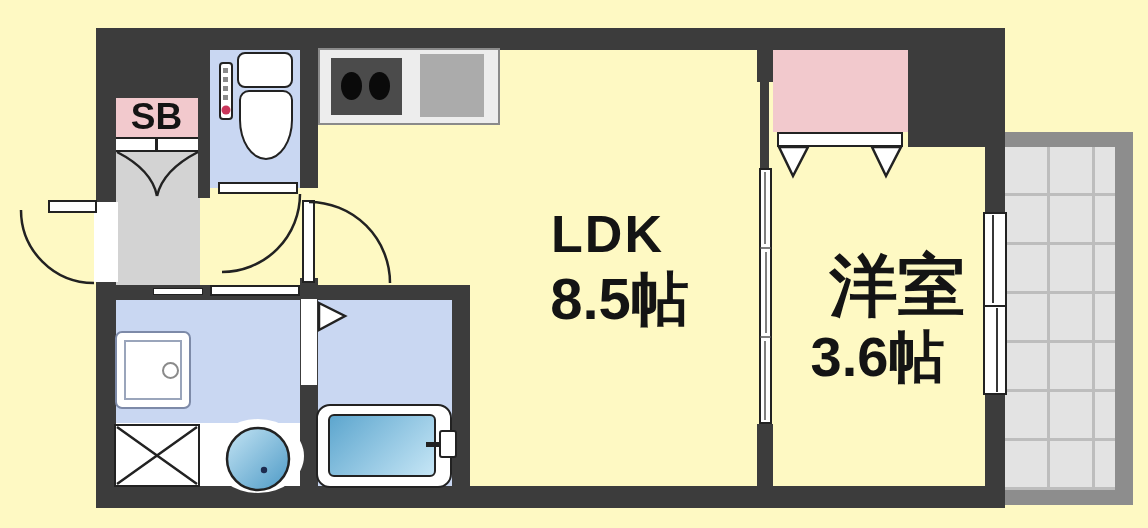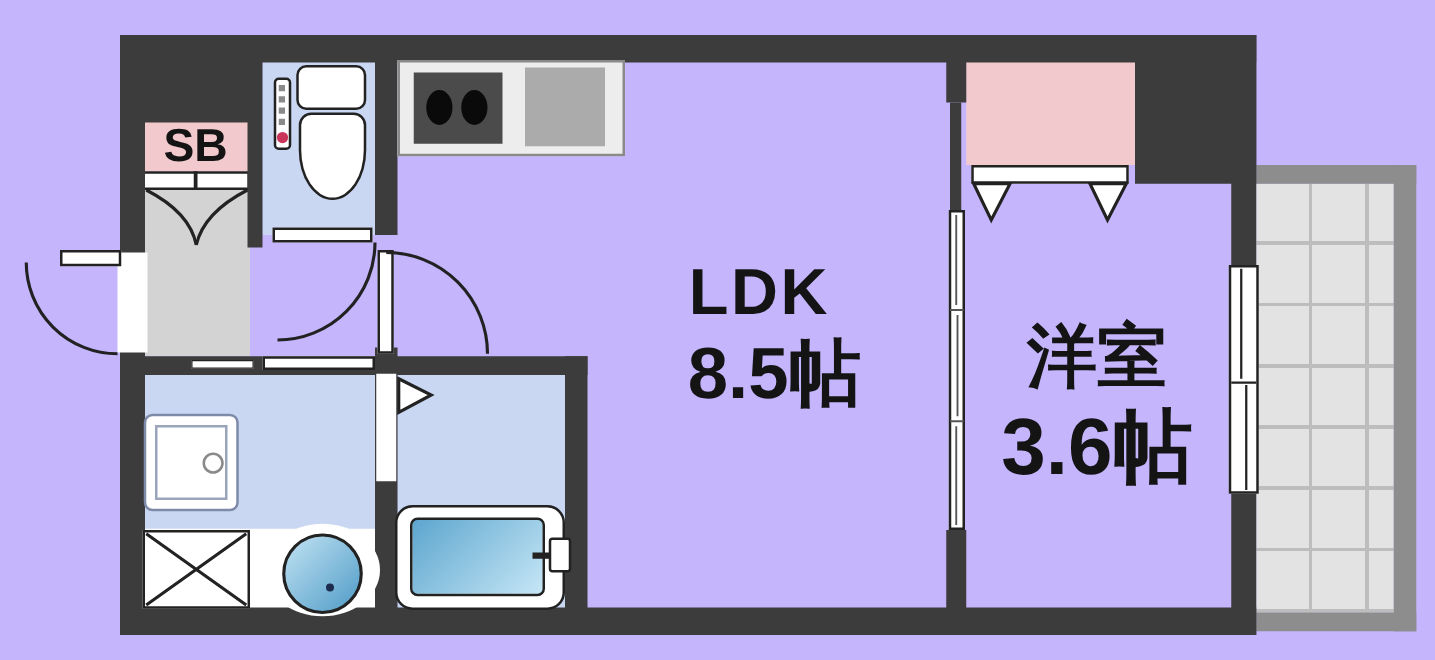--- a/index.html
+++ b/index.html
@@ -6,21 +6,21 @@
     --wall:#3c3c3c;
     --wet:#c9d7f2;
     --genkan:#d3d3d3;
     --pink:#f2c9cd;
     --bframe:#8d8d8d;
     --btile:#e3e3e3;
     --bgrid:#bdbdbd;
     --ink:#141414;
   }
   html,body{margin:0;padding:0;background:#ffffff;}
-  .plan{position:relative;width:1148px;height:528px;background:#c4b5fd;overflow:hidden;
+  .plan{position:relative;width:1148px;height:528px;background:#fef9c3;overflow:hidden;
         font-family:"Liberation Sans","DejaVu Sans",sans-serif;}
   .abs{position:absolute;box-sizing:border-box;}
   .wall{position:absolute;background:var(--wall);}
   .lbl{position:absolute;color:var(--ink);font-weight:700;text-align:center;
        display:flex;align-items:center;justify-content:center;line-height:1;white-space:nowrap;}
   .svgov{position:absolute;left:0;top:0;}
 </style>
 </head>
 <body>
 
@@ -133,16 +133,16 @@
       <linearGradient id="basinGrad" x1="0" y1="0" x2="1" y2="1">
         <stop offset="0" stop-color="#c4e4f4"></stop>
         <stop offset="1" stop-color="#4d9ac6"></stop>
       </linearGradient>
     </defs>
   </svg>
 
   <div class="lbl" style="left:113px;top:96px;width:87px;height:40px;font-size:37px;">SB</div>
   <div class="lbl" style="left:460px;top:203px;width:295px;height:62px;font-size:52px;letter-spacing:2px;">LDK</div>
   <div class="lbl" style="left:462px;top:267px;width:315px;height:64px;font-size:58px;">8.5帖</div>
-  <div class="lbl" style="left:786px;top:254px;width:183px;height:62px;font-size:56px;">洋室</div>
-  <div class="lbl" style="left:778px;top:325px;width:199px;height:64px;font-size:64px;">3.6帖</div>
+  <div class="lbl" style="left:806px;top:254px;width:183px;height:62px;font-size:68px;">洋室</div>
+  <div class="lbl" style="left:778px;top:325px;width:199px;height:64px;font-size:56px;">3.6帖</div>
 
 </div>
 
 </body></html>

